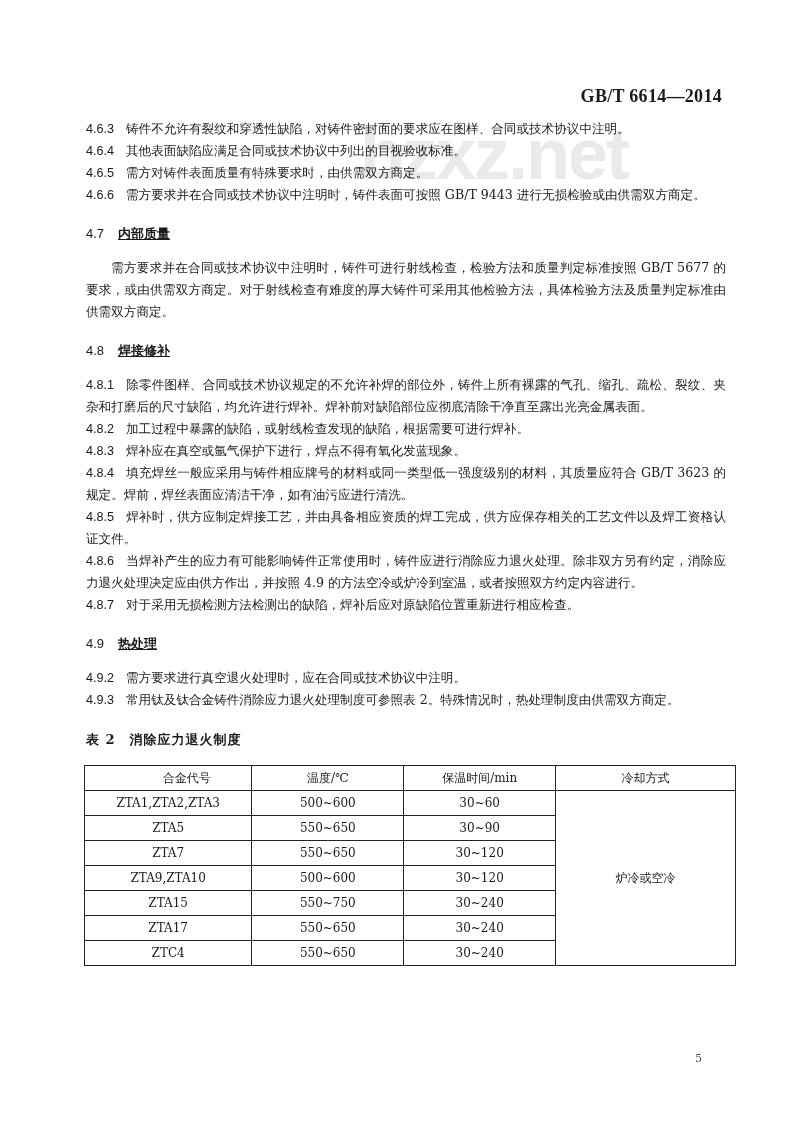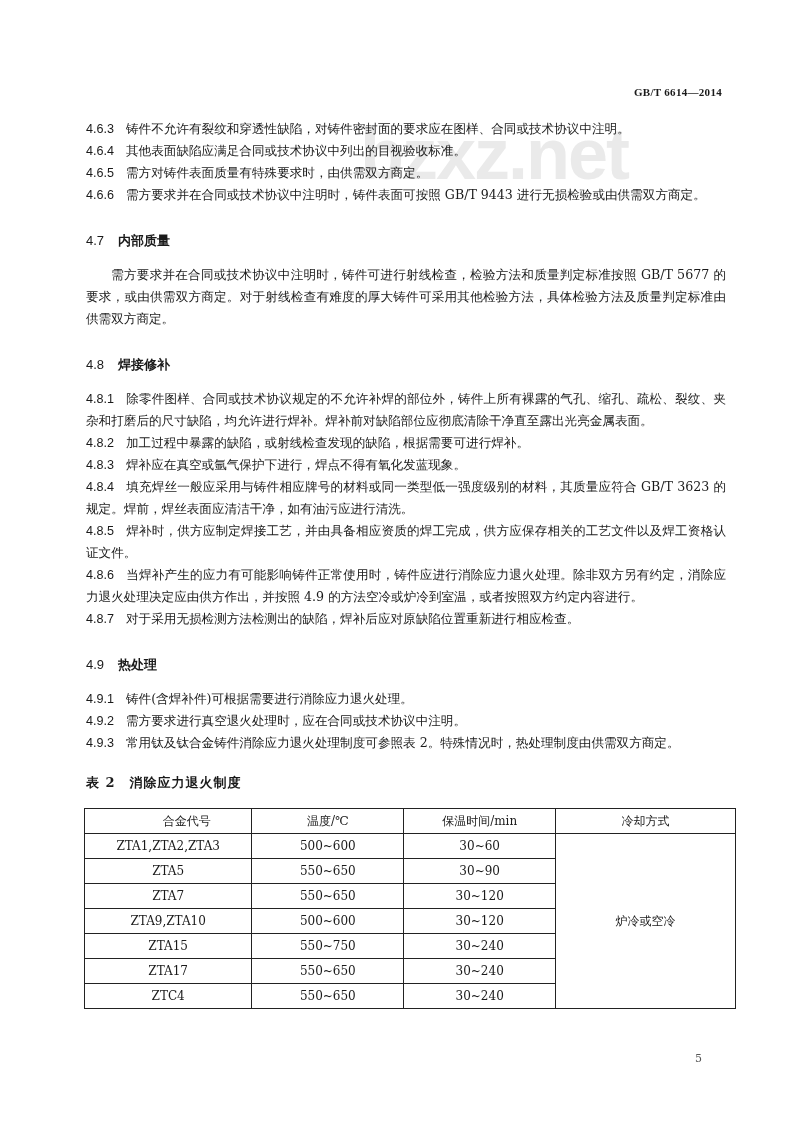--- a/index.html
+++ b/index.html
@@ -1,27 +1,27 @@
 <!DOCTYPE html>
 <html><head>
 <meta charset="utf-8">
 <style>
   html, body { margin: 0; padding: 0; background: #ffffff; }
   body { width: 800px; height: 1122px; position: relative; overflow: hidden;
          font-family: "DejaVu Serif", "Liberation Serif", serif; color: #1a1a1a; }
   .page { position: absolute; left: 0; top: 0; width: 800px; height: 1122px; }
   .header { position: absolute; right: 78px; top: 86px; font-family: "Liberation Serif", serif;
-            font-weight: bold; font-size: 11px; letter-spacing: 0.3px; }
+            font-weight: bold; font-size: 18px; letter-spacing: 0.3px; }
   .watermark { position: absolute; left: 360px; top: 118px; font-family: "Liberation Sans", sans-serif;
                font-weight: bold; font-size: 72px; color: #d9d9d9; opacity: 0.55; letter-spacing: -2px;
                line-height: 1; pointer-events: none; }
   .content { position: absolute; left: 86px; top: 118px; width: 640px; font-size: 12.6px; line-height: 22px; }
   .p { margin: 0; text-align: justify; }
   .num { display: inline-block; min-width: 34px; font-family: "Liberation Sans", sans-serif; margin-right: 6px; }
-  .sec { margin: 24px 0 12px 0; font-weight: bold; font-size: 13px; }
+  .sec { margin: 17px 0 12px 0; font-weight: bold; font-size: 13px; text-decoration: underline; }
   .sec .num { min-width: 24px; font-weight: normal; margin-right: 8px; }
   .indent { text-indent: 2em; }
   .caption { text-align: left; font-weight: bold; font-size: 13px; margin: 18px 0 14px 0; letter-spacing: 1px; }
   table { border-collapse: collapse; width: 652px; margin-left: -2px; font-size: 12px; }
   th, td { border: 1px solid #222; text-align: center; height: 24px; padding: 0; font-weight: normal; }
   table { border: 1.6px solid #111; }
   .c1 { width: 132px; padding-left: 37px; } .c2 { width: 155px; } .c3 { width: 155px; } .c4 { width: 186px; margin-top: 20px; }
   .pagenum { position: absolute; left: 695px; top: 1052px; font-size: 11px; color: #555; }
 </style>
 </head>
@@ -43,21 +43,20 @@
     <p class="p sec"><span class="num">4.8</span><span>焊接修补</span></p>
     <p class="p"><span class="num">4.8.1</span><span>除零件图样、合同或技术协议规定的不允许补焊的部位外，铸件上所有裸露的气孔、缩孔、疏松、裂纹、夹杂和打磨后的尺寸缺陷，均允许进行焊补。焊补前对缺陷部位应彻底清除干净直至露出光亮金属表面。</span></p>
     <p class="p"><span class="num">4.8.2</span><span>加工过程中暴露的缺陷，或射线检查发现的缺陷，根据需要可进行焊补。</span></p>
     <p class="p"><span class="num">4.8.3</span><span>焊补应在真空或氩气保护下进行，焊点不得有氧化发蓝现象。</span></p>
     <p class="p"><span class="num">4.8.4</span><span>填充焊丝一般应采用与铸件相应牌号的材料或同一类型低一强度级别的材料，其质量应符合 GB/T 3623 的规定。焊前，焊丝表面应清洁干净，如有油污应进行清洗。</span></p>
     <p class="p"><span class="num">4.8.5</span><span>焊补时，供方应制定焊接工艺，并由具备相应资质的焊工完成，供方应保存相关的工艺文件以及焊工资格认证文件。</span></p>
     <p class="p"><span class="num">4.8.6</span><span>当焊补产生的应力有可能影响铸件正常使用时，铸件应进行消除应力退火处理。除非双方另有约定，消除应力退火处理决定应由供方作出，并按照 4.9 的方法空冷或炉冷到室温，或者按照双方约定内容进行。</span></p>
     <p class="p"><span class="num">4.8.7</span><span>对于采用无损检测方法检测出的缺陷，焊补后应对原缺陷位置重新进行相应检查。</span></p>
 
     <p class="p sec"><span class="num">4.9</span><span>热处理</span></p>
-    <p class="p"><span class="num">4.9.1</span><span>铸件(含焊补件)可根据需要进行消除应力退火处理。</span></p>
     <p class="p"><span class="num">4.9.2</span><span>需方要求进行真空退火处理时，应在合同或技术协议中注明。</span></p>
     <p class="p"><span class="num">4.9.3</span><span>常用钛及钛合金铸件消除应力退火处理制度可参照表 2。特殊情况时，热处理制度由供需双方商定。</span></p>
 
     <div class="caption">表 2　消除应力退火制度</div>
 
     <table>
       <thead>
         <tr>
           <th class="c1">合金代号</th>
           <th class="c2">温度/℃</th>

